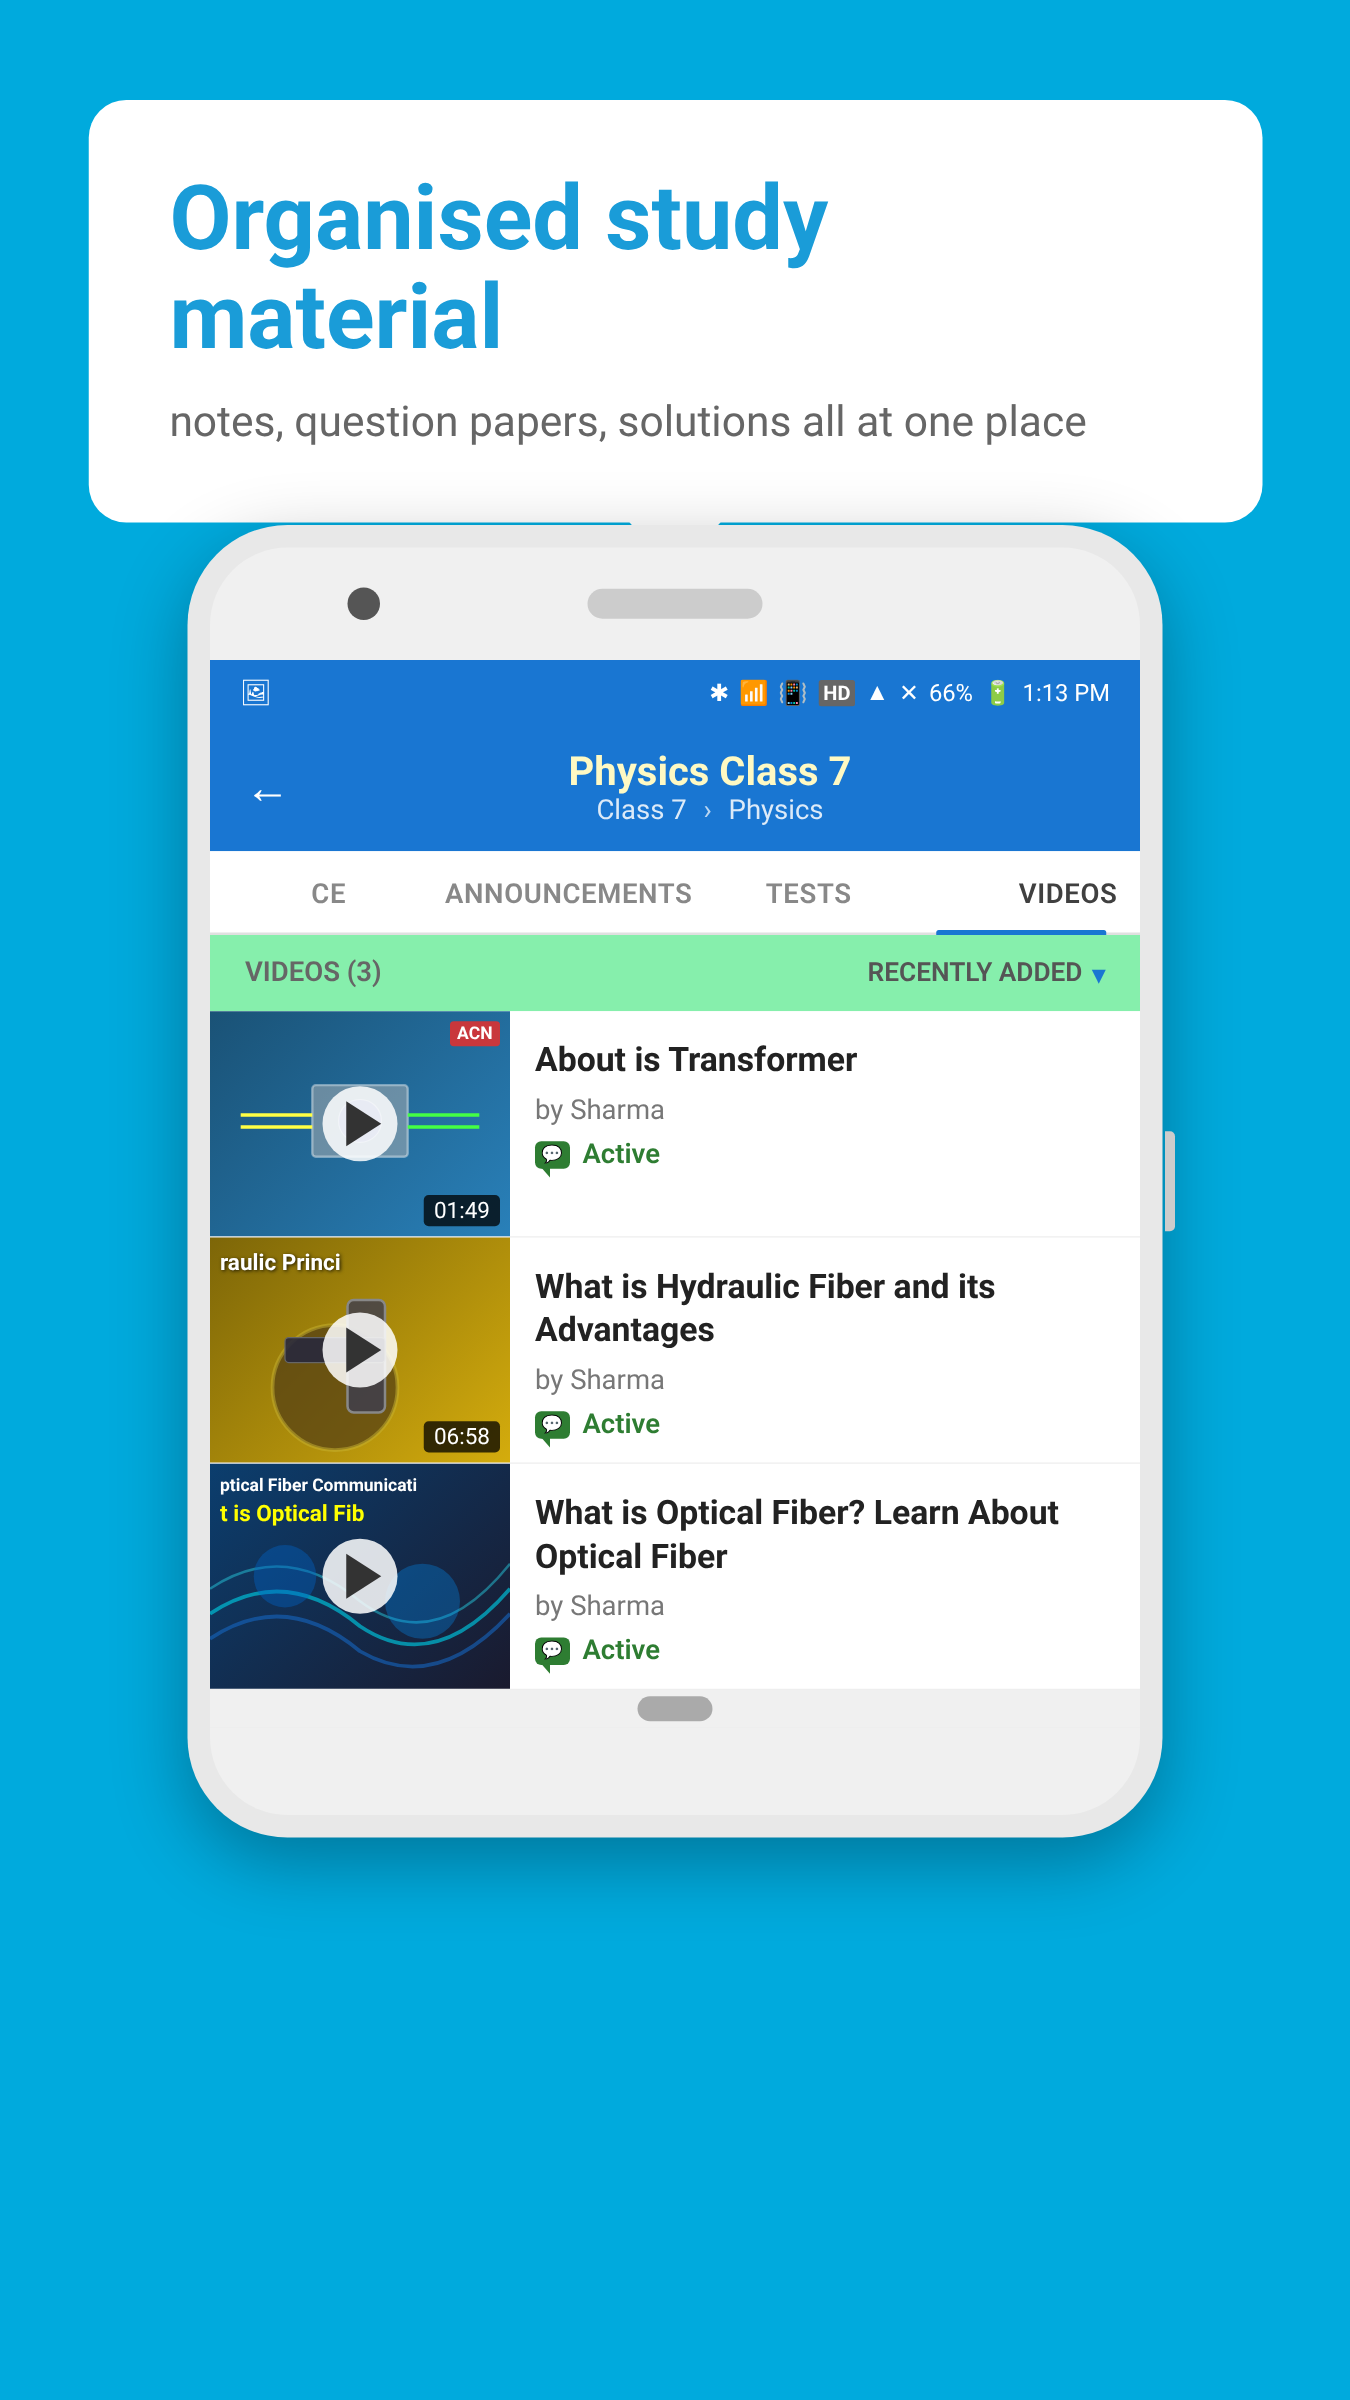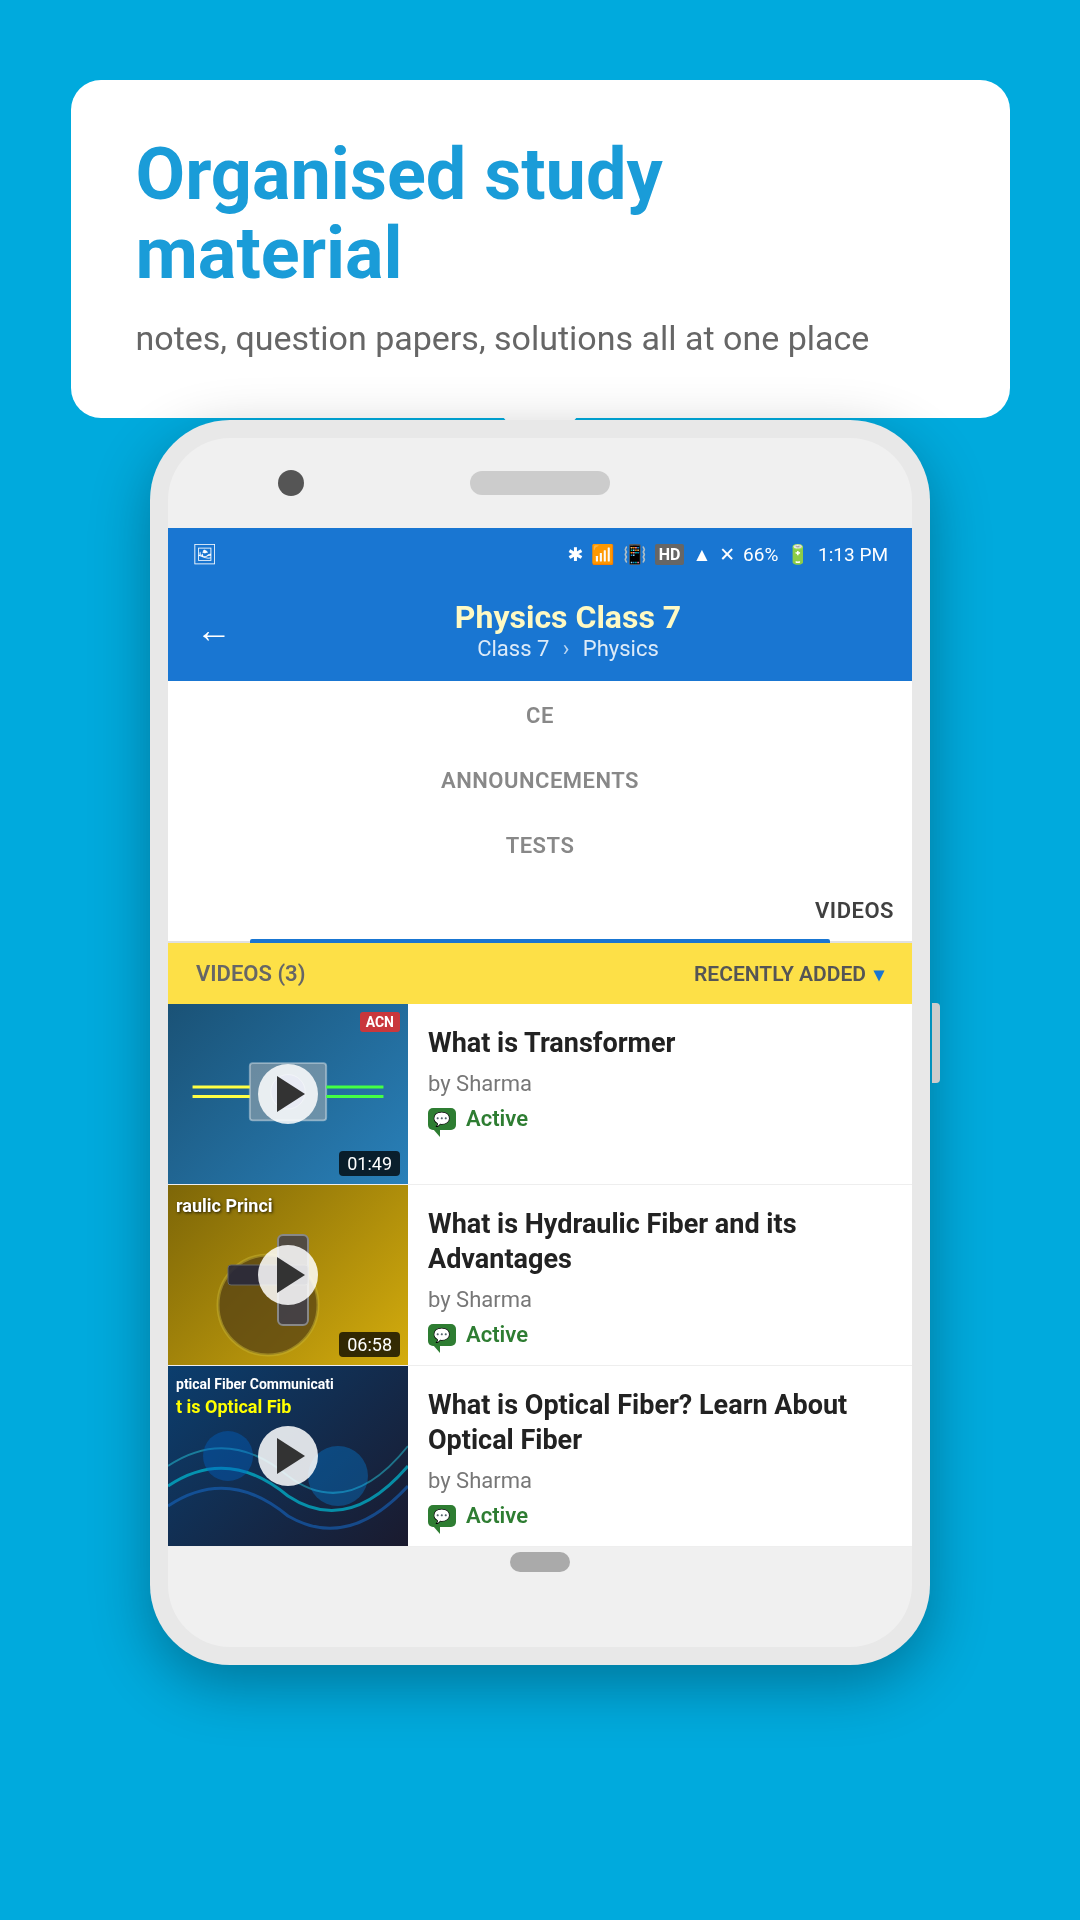--- a/index.html
+++ b/index.html
@@ -187,21 +187,20 @@
       color: rgba(255,255,255,0.7);
       margin: 0 8px;
     }
 
     
     .tabs-bar {
       background: white;
       display: flex;
       border-bottom: 2px solid #e0e0e0;
       padding: 0 10px;
-      flex-direction: column;
     }
 
     .tab-item {
       flex: 1;
       padding: 22px 8px 18px 8px;
       text-align: center;
       font-size: 22px;
       font-weight: 600;
       color: #888;
       cursor: pointer;
@@ -220,21 +219,21 @@
       bottom: -2px;
       left: 10%;
       right: 10%;
       height: 4px;
       background: #1976d2;
       border-radius: 2px 2px 0 0;
     }
 
     
     .filter-bar {
-      background: #fde047;
+      background: #86efac;
       padding: 18px 28px;
       display: flex;
       justify-content: space-between;
       align-items: center;
     }
 
     .filter-label {
       font-size: 22px;
       color: #666;
       font-weight: 600;
@@ -543,21 +542,21 @@
             </div>
             <div class="thumb-acn">ACN</div>
             <div class="thumbnail-overlay">
               <div class="play-button">
                 <div class="play-icon"></div>
               </div>
             </div>
             <div class="video-duration">01:49</div>
           </div>
           <div class="video-info">
-            <div class="video-title">What is  Transformer</div>
+            <div class="video-title">About is  Transformer</div>
             <div class="video-author">by Sharma</div>
             <div class="video-status">
               <div class="chat-icon">
                 <span class="chat-icon-inner">💬</span>
               </div>
               <span>Active</span>
             </div>
           </div>
         </div>
 

